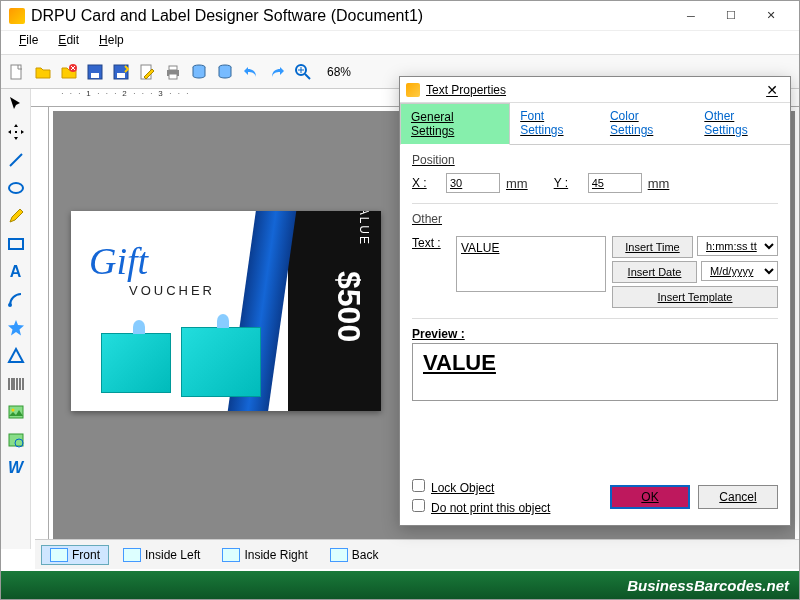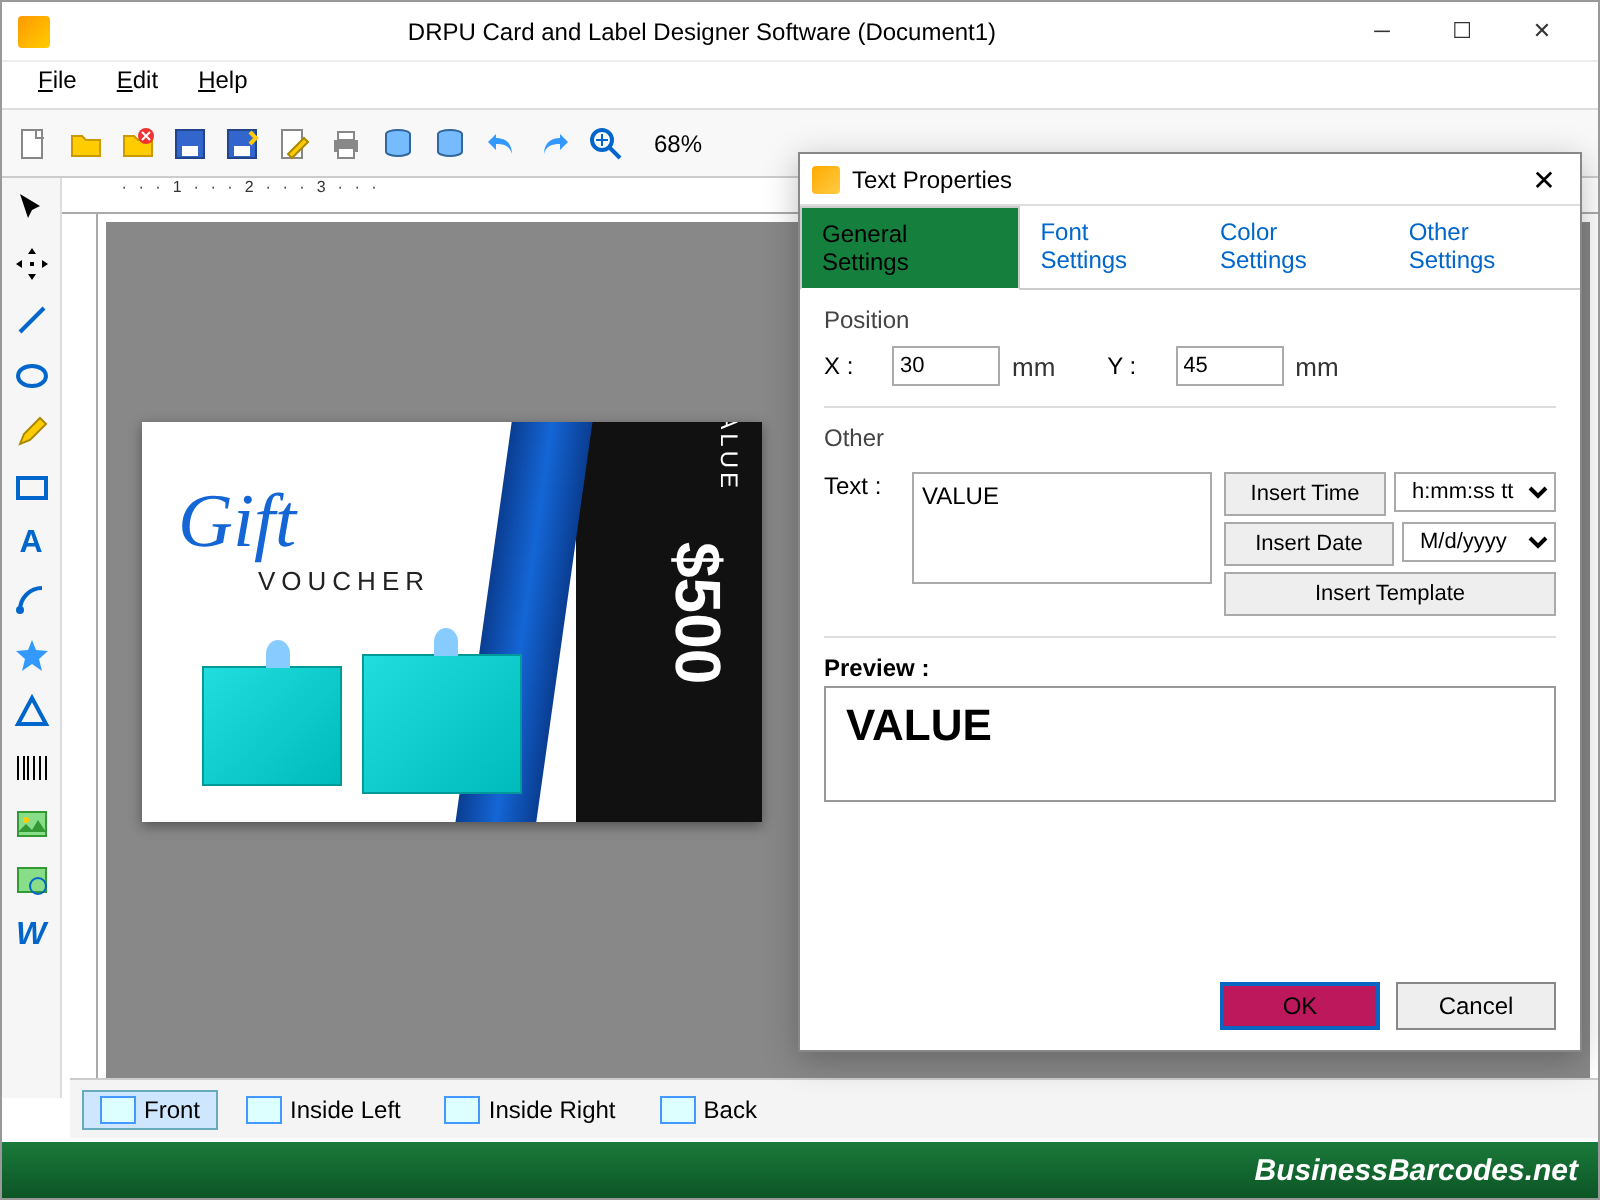--- a/index.html
+++ b/index.html
@@ -1,21 +1,21 @@
 <!DOCTYPE html>
 <html><head>
 <meta charset="utf-8">
 <style>
 * { box-sizing: border-box; margin: 0; padding: 0; font-family: "Segoe UI", Tahoma, sans-serif; }
 body { width: 800px; height: 600px; background: #fff; position: relative; overflow: hidden; border: 1px solid #999; }
 
 
 .titlebar { height: 30px; background: #fff; display: flex; align-items: center; padding: 0 8px; border-bottom: 1px solid #eee; }
 .titlebar .icon { width: 16px; height: 16px; background: linear-gradient(135deg,#f90,#fc0); margin-right: 6px; border-radius: 2px; }
-.titlebar .title { font-size: 12px; color: #000; flex: 1; text-align: center; }
+.titlebar .title { font-size: 16px; color: #000; flex: 1; }
 .titlebar .winbtn { width: 40px; height: 28px; display: flex; align-items: center; justify-content: center; font-size: 11px; color: #333; cursor: pointer; }
 
 
 .menubar { height: 24px; display: flex; align-items: flex-start; padding: 0 8px; font-size: 12px; border-bottom: 1px solid #ddd; }
 .menubar .mitem { padding: 2px 10px; cursor: pointer; }
 .menubar .mitem u { text-decoration: underline; }
 
 
 .toolbar { height: 34px; display: flex; align-items: center; padding: 2px 4px; border-bottom: 1px solid #ccc; background: #f8f8f8; gap: 2px; }
 .tbtn { width: 24px; height: 24px; display: flex; align-items: center; justify-content: center; cursor: pointer; border-radius: 2px; font-size: 14px; }
@@ -48,27 +48,27 @@
 
 .bottomtabs { position: absolute; left: 34px; bottom: 30px; height: 30px; display: flex; align-items: center; gap: 6px; font-size: 12px; background:#f4f4f4; padding:2px 6px; border-top:1px solid #ccc; width: calc(100% - 34px); }
 .btab { display: flex; align-items: center; gap: 4px; padding: 2px 8px; cursor: pointer; }
 .btab.active { background: #cfe6ff; border: 1px solid #6ab; }
 .btab .bicon { width: 18px; height: 14px; border: 1px solid #49f; background: #dff; }
 
 
 .footer { position: absolute; bottom: 0; right: 0; left: 0; height: 28px; background: linear-gradient(#1a7a3a,#0d5526); color: #fff; display: flex; align-items: center; justify-content: flex-end; padding: 0 10px; font-size: 15px; font-style: italic; font-weight: bold; }
 
 
-.dialog { position: absolute; left: 398px; top: 75px; width: 392px; height: 450px; background: #fff; border: 1px solid #888; box-shadow: 0 4px 16px rgba(0,0,0,.25); display: flex; flex-direction: column; }
+.dialog { position: absolute; left: 398px; top: 75px; width: 392px; height: 450px; background: #fff; border: 1px solid #888; box-shadow: 0 4px 16px rgba(0,0,0,.25); display: flex; flex-direction: column; text-decoration: underline; }
 .dlg-title { height: 26px; display: flex; align-items: center; padding: 0 6px; border-bottom: 1px solid #ddd; font-size: 12px; }
 .dlg-title .icon { width: 14px; height: 14px; background: linear-gradient(135deg,#fa0,#fc4); margin-right: 6px; border-radius:2px; }
 .dlg-title .x { margin-left: auto; width: 24px; text-align: center; cursor: pointer; font-size: 14px; }
 .dlg-tabs { display: flex; font-size: 12px; border-bottom: 1px solid #ccc; }
 .dlg-tab { padding: 6px 10px; cursor: pointer; color: #0066cc; }
-.dlg-tab.active { border: 1px solid #ccc; border-bottom: 1px solid #fff; margin-bottom: -1px; background: #15803d; color: #000; }
+.dlg-tab.active { border: 1px solid #ccc; border-bottom: 1px solid #fff; margin-bottom: -1px; background: #86efac; color: #000; }
 .dlg-body { padding: 8px 12px; font-size: 12px; flex: 1; overflow: auto; }
 .group { border: 0; margin-bottom: 10px; }
 .group-title { color: #444; margin-bottom: 6px; }
 .row { display: flex; align-items: center; gap: 6px; margin: 4px 0; }
 .row label { min-width: 28px; }
 .spin { width: 54px; height: 20px; border: 1px solid #aaa; font-size: 11px; padding: 1px 3px; }
 .unit { font-size: 13px; color: #333; }
 .sel { flex: 1; height: 20px; border: 1px solid #aaa; font-size: 11px; padding: 0 4px; background: #fff; }
 .help { width: 18px; height: 18px; border-radius: 50%; background: #2b90ff; color: #fff; display: flex; align-items: center; justify-content: center; font-size: 11px; font-weight: bold; cursor: pointer; }
 .txtarea { width: 150px; height: 56px; border: 1px solid #aaa; font-size: 12px; padding: 4px; resize: none; }
@@ -334,17 +334,21 @@
           </div>
           <button class="btn-s">Insert Template</button>
         </div>
       </div>
     </div>
     <hr class="vsep">
     <div class="preview-lbl">Preview :</div>
     <div class="preview-box">VALUE</div>
   </div>
   <div class="dlg-foot">
+    <div style="display:flex;flex-direction:column;gap:4px">
+      <label><input type="checkbox" class="chk" style=""><span>Lock Object</span></label>
+      <label><input type="checkbox" class="chk" style=""><span>Do not print this object</span></label>
+    </div>
     <div class="spacer"></div>
     <button class="dbtn primary">OK</button>
     <button class="dbtn">Cancel</button>
   </div>
 </div>
 
 </body></html>

